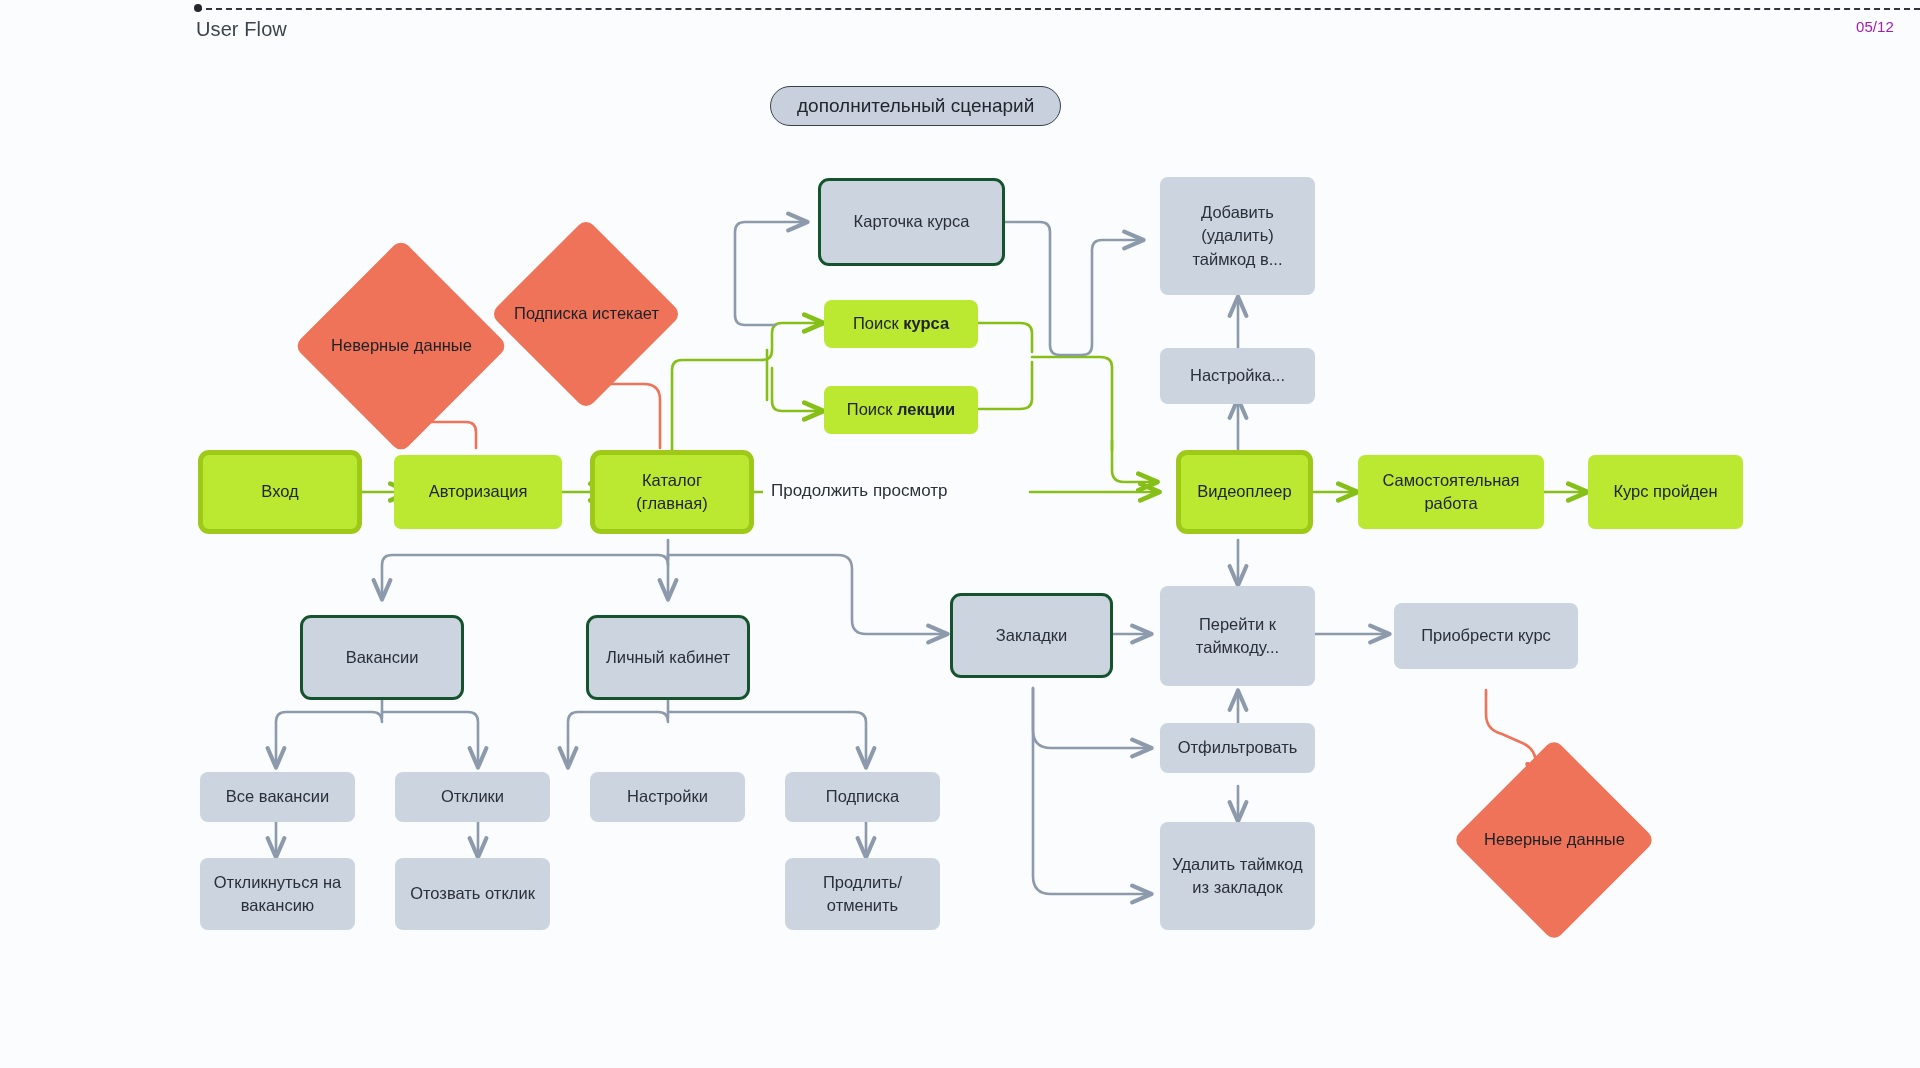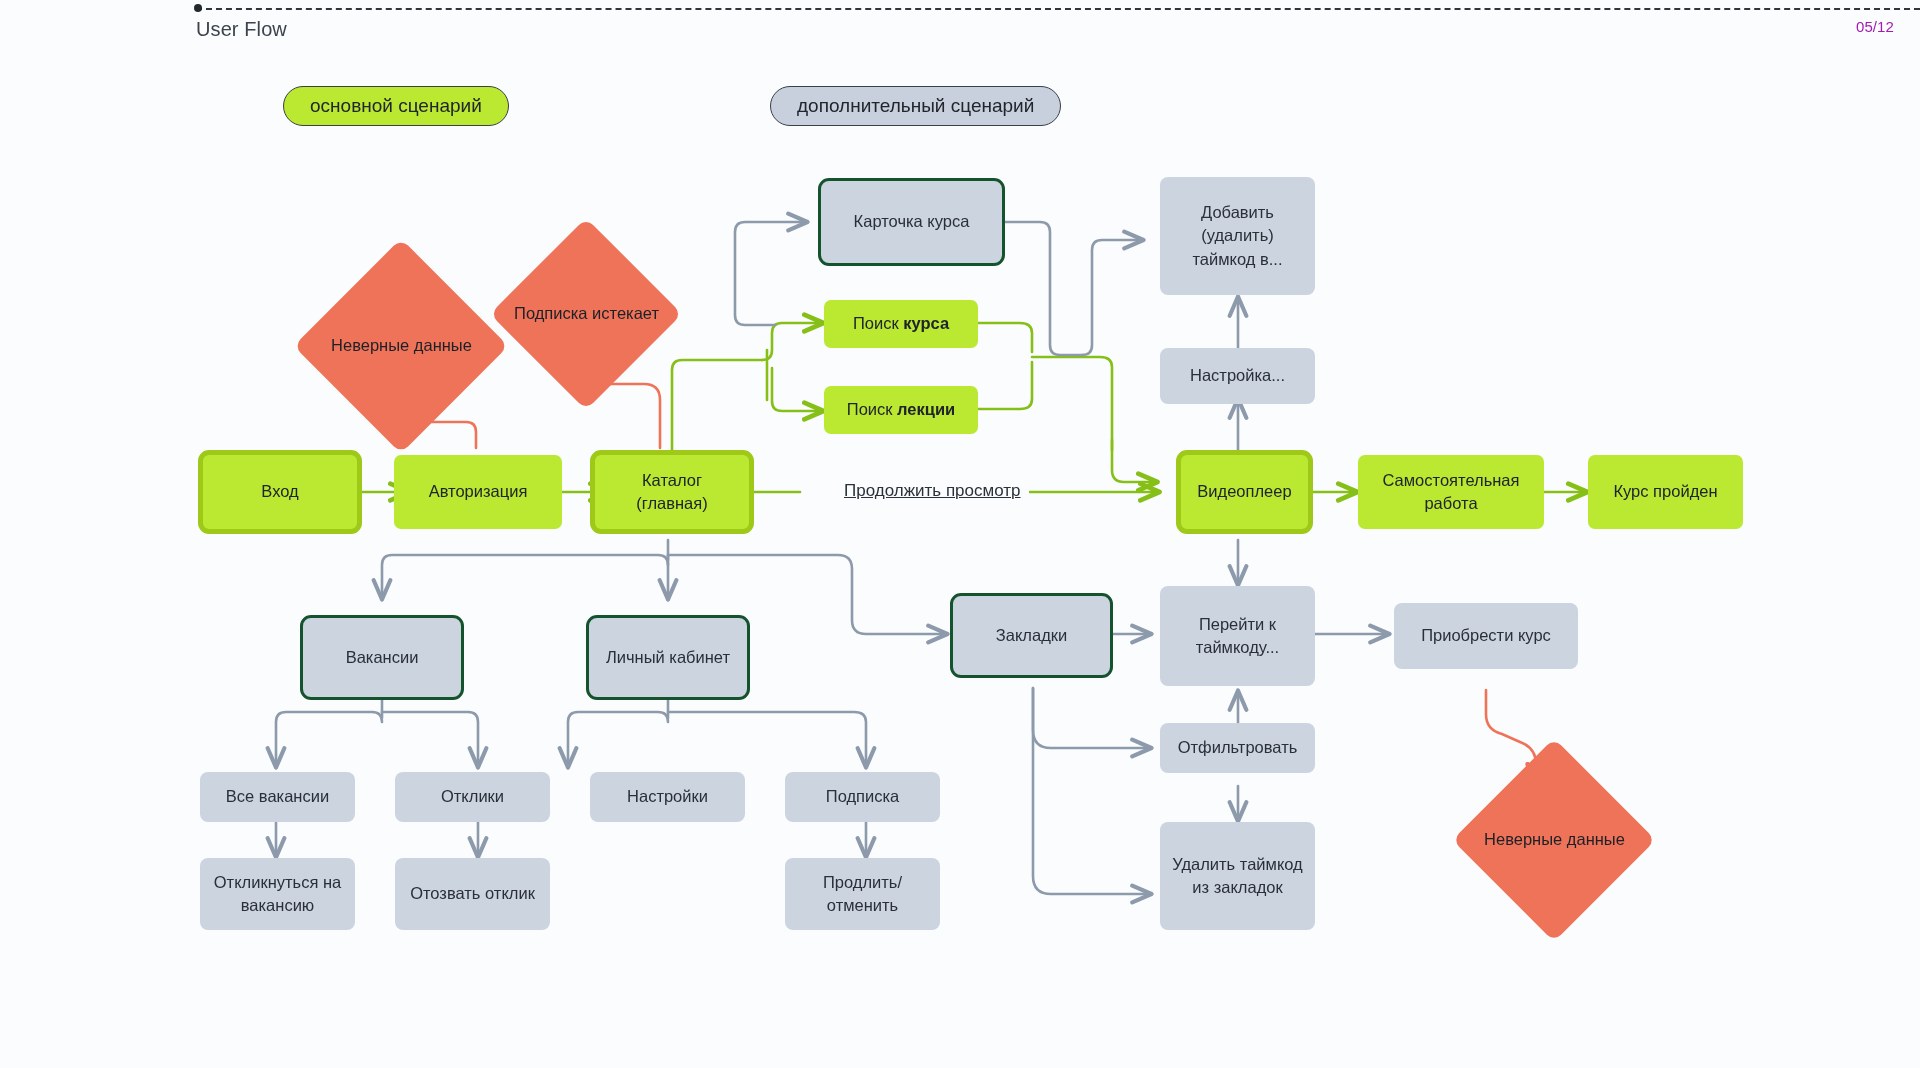--- a/index.html
+++ b/index.html
@@ -81,23 +81,20 @@
 </head>
 <body>
 
 <div id="canvas">
 
   <div id="top-dash"></div>
   <div id="top-dot"></div>
   <div id="slide-label">User Flow</div>
   <div id="slide-page">05/12</div>
 
-  <div class="pill" id="pill-main">
-    <span>основной сценарий</span>
-  </div>
   <div class="pill" id="pill-extra">
     <span>дополнительный сценарий</span>
   </div>
 
   <svg id="wires" viewBox="0 0 1920 1068">
     <defs>
       <marker id="ag" markerWidth="11" markerHeight="11" refX="8.6" refY="4.2" orient="auto" markerUnits="strokeWidth">
         <path d="M1,1 L8.4,4.2 L1,7.4" fill="none" stroke="#8d9aab" stroke-width="1.6" stroke-linecap="round" stroke-linejoin="round"></path>
       </marker>
       <marker id="agn" markerWidth="11" markerHeight="11" refX="8.6" refY="4.2" orient="auto" markerUnits="strokeWidth">
@@ -190,39 +187,39 @@
 
   <div class="node green" style="left:394px; top:455px; width:168px; height:74px;">
     <span>Авторизация</span>
   </div>
 
   <div class="node green accent" style="left:590px; top:450px; width:164px; height:84px; flex-direction:column;">
     <span>Каталог</span>
     <span>(главная)</span>
   </div>
 
-  <div class="edge-label" style="left:836px; top:481px;text-decoration:underline;">Продолжить просмотр</div>
+  <div class="edge-label" style="left:763px; top:481px;">Продолжить просмотр</div>
 
   <div class="node green accent" style="left:1176px; top:450px; width:137px; height:84px;">
     <span>Видеоплеер</span>
   </div>
 
   <div class="node green" style="left:1358px; top:455px; width:186px; height:74px;">
     <span>Самостоятельная работа</span>
   </div>
 
   <div class="node green" style="left:1588px; top:455px; width:155px; height:74px;text-align:right;">
     <span>Курс пройден</span>
   </div>
 
   <div class="node grey accent" style="left:818px; top:178px; width:187px; height:88px;">
     <span>Карточка курса</span>
   </div>
 
-  <div class="node green" style="left:824px; top:300px; width:154px; height:48px;">
+  <div class="node green" style="left:824px; top:300px; width:154px; height:48px;border-radius:8px;">
     <span><span>Поиск </span><b>курса</b></span>
   </div>
 
   <div class="node green" style="left:824px; top:386px; width:154px; height:48px;align-items:center;">
     <span><span>Поиск </span><b>лекции</b></span>
   </div>
 
   <div class="node grey" style="left:1160px; top:177px; width:155px; height:118px;">
     <span>Добавить (удалить) таймкод в...</span>
   </div>

